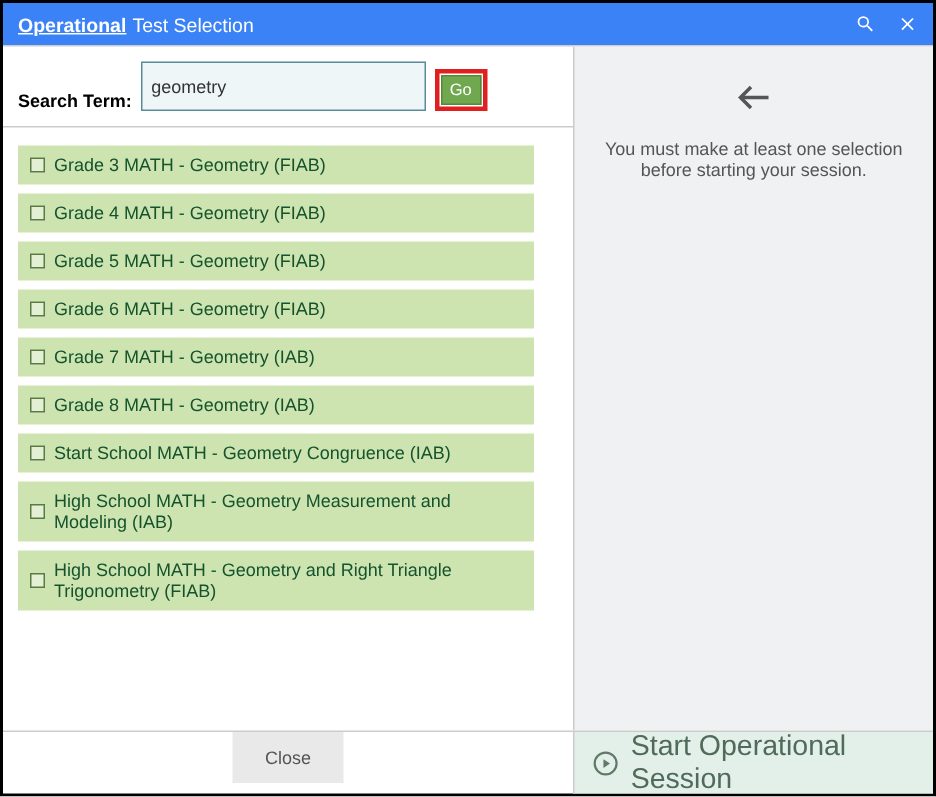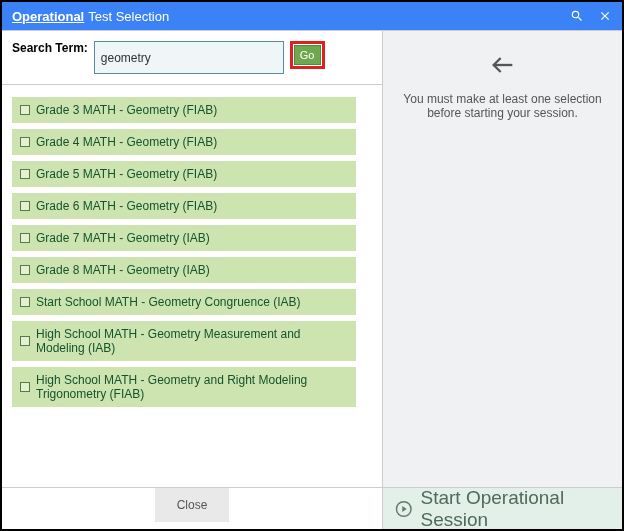--- a/index.html
+++ b/index.html
@@ -5,21 +5,21 @@
   * { box-sizing: border-box; margin: 0; padding: 0; font-family: Arial, sans-serif; }
   body { background: #fff; }
   .outer-border { width: 624px; height: 531px; border: 2px solid #000; position: relative; display: flex; flex-direction: column; }
   .header { background: #3b82f6; color: #fff; height: 28px; display: flex; align-items: center; padding: 0 10px; font-size: 13px; }
   .header .title-op { text-decoration: underline; font-weight: bold; margin-right: 4px; }
   .header .title-rest { font-weight: normal; }
   .header .icons { margin-left: auto; display: flex; gap: 14px; }
   .header .icons svg { width: 14px; height: 14px; fill: #fff; cursor: pointer; }
   .main { flex: 1; display: flex; overflow: hidden; border-top: 1px solid #ccc; }
   .left { flex: 1; display: flex; flex-direction: column; }
-  .search-row { display: flex; align-items: flex-start; padding: 10px; gap: 6px; font-size: 12px; border-bottom: 1px solid #ccc; }
+  .search-row { display: flex; align-items: flex-end; padding: 10px; gap: 6px; font-size: 12px; border-bottom: 1px solid #ccc; }
   .search-label { font-weight: bold; }
   .search-input { flex: 1; max-width: 190px; font-size: 12px; padding: 3px 6px; border: 1px solid #5b8a99; background: #eef6f8; color: #333; height: 33px;}
   .go-wrap { border: 3px solid #e02020; padding: 1px; }
   .go-btn { background: #6fa84f; color: #fff; border: 1px solid #56873d; font-size: 11px; padding: 2px 5px; cursor: pointer; height:20px;}
   .list-area { flex:1; overflow:auto; padding: 6px 10px 10px 10px; }
   .test-row { display:flex; align-items:center; margin: 6px 0; font-size: 12px; color: #14532d; }
   .test-body { flex:1; background: #cde4b0; padding: 6px 8px; display:flex; align-items:center; gap:6px; }
   .test-handle { width: 16px; background: #6d9c3e; }
   .chk { width:10px; height:10px; border:1px solid #5a7a45; background:#e4f0d3; flex-shrink:0; }
   .right { width: 240px; background: #f0f1f2; border-left:1px solid #ccc; display:flex; align-items:flex-start; justify-content:center; padding: 20px; }
@@ -110,21 +110,21 @@
           <div class="test-row">
             <div class="test-body">
               <span class="chk"></span>
               <span>High School MATH - Geometry Measurement and Modeling (IAB)</span>
             </div>
             <div class="test-handle"></div>
           </div>
           <div class="test-row">
             <div class="test-body">
               <span class="chk"></span>
-              <span>High School MATH - Geometry and Right Modeling Trigonometry (FIAB)</span>
+              <span>High School MATH - Geometry and Right Triangle Trigonometry (FIAB)</span>
             </div>
             <div class="test-handle"></div>
           </div>
         </div>
     </div>
 
     <div class="right">
       <div class="right-inner">
         <svg viewBox="0 0 24 24">
             <line x1="20" y1="12" x2="4" y2="12"></line>

